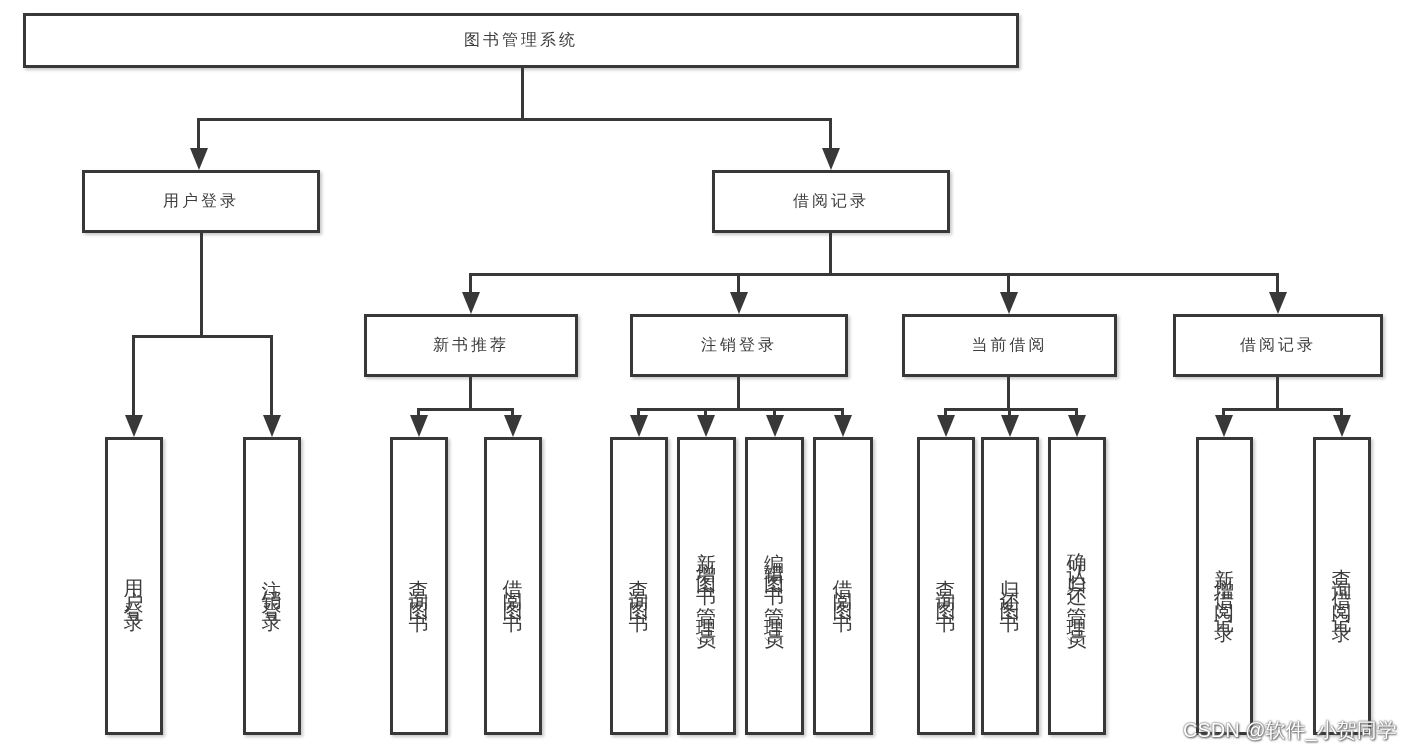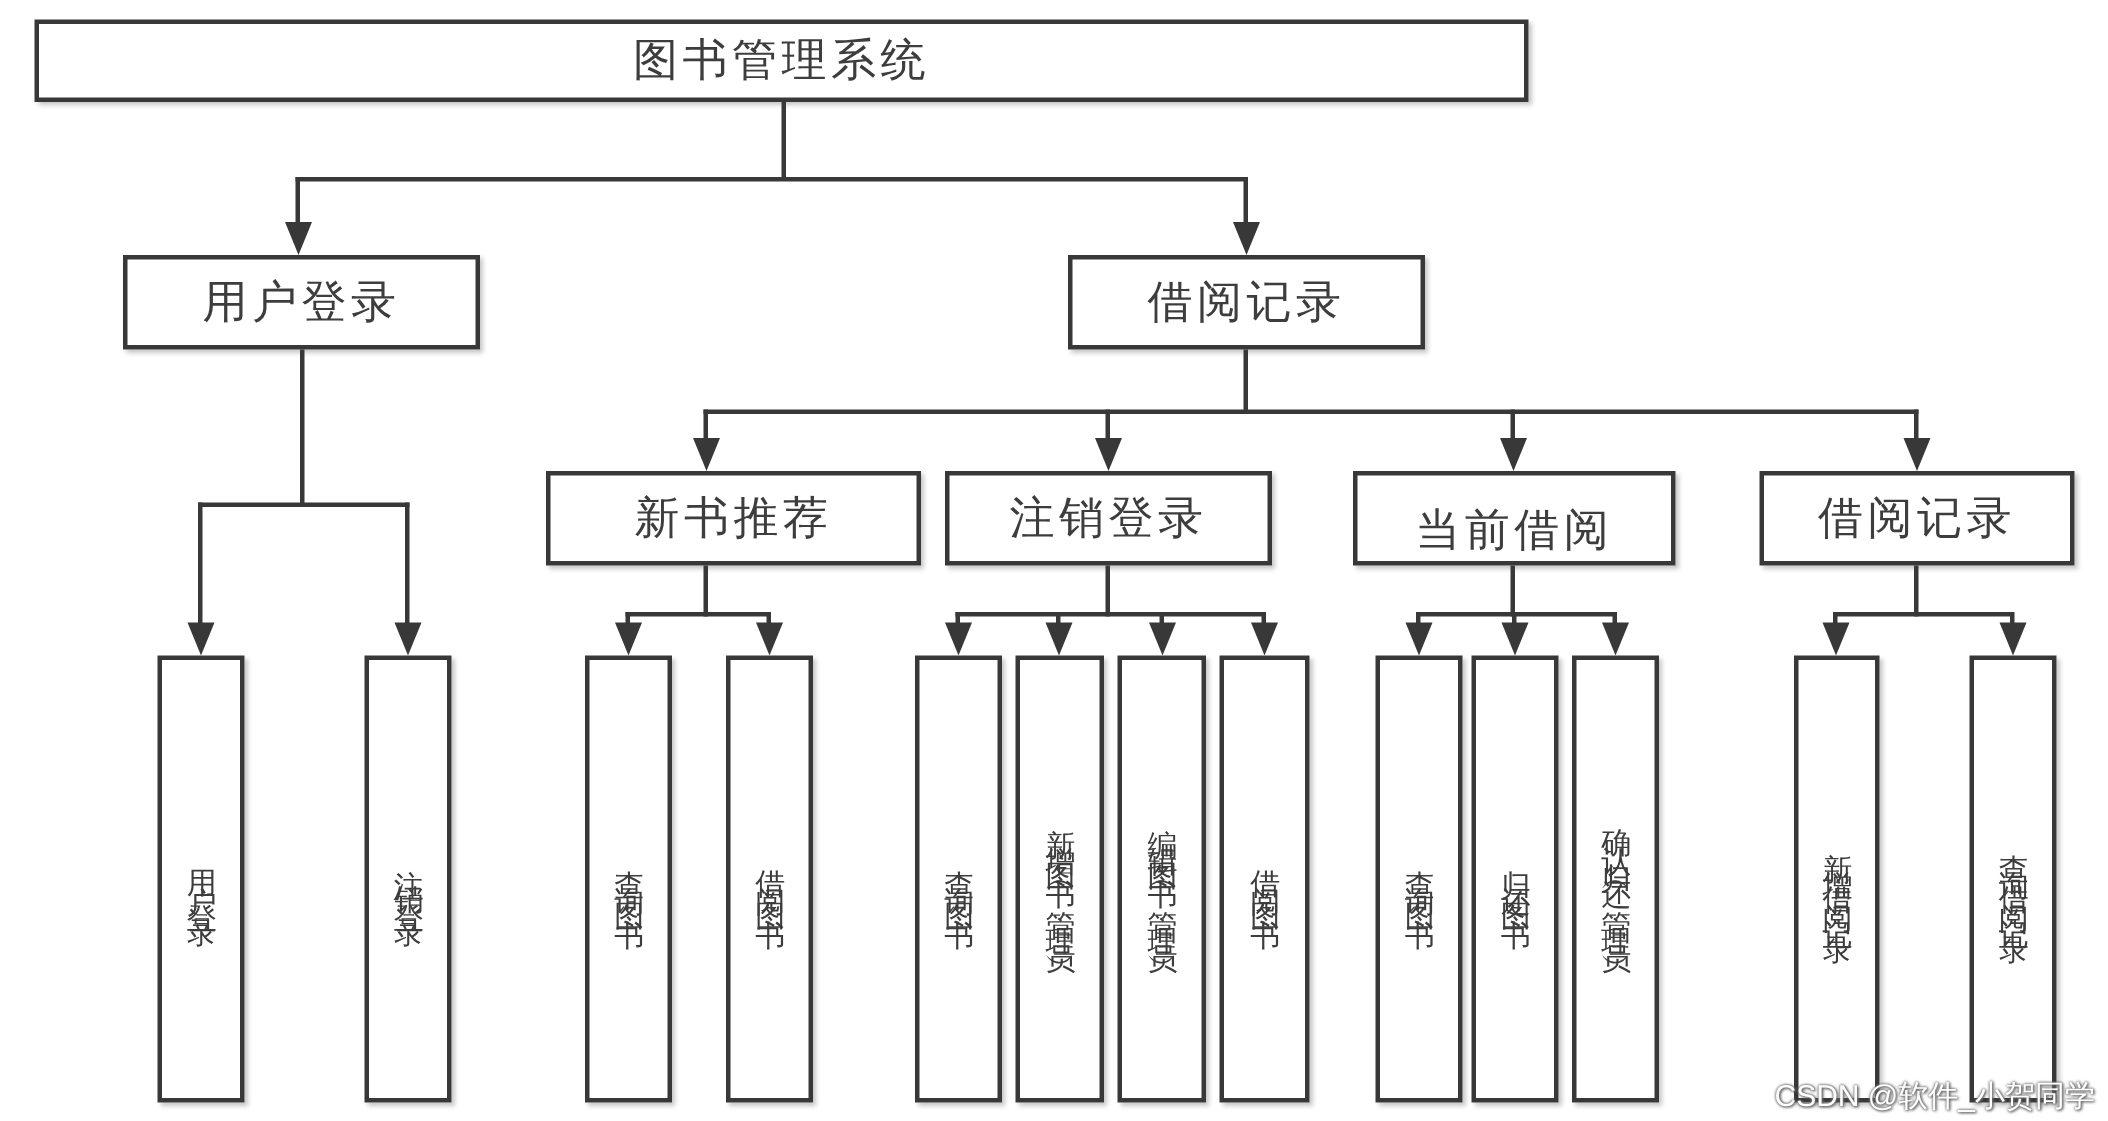--- a/index.html
+++ b/index.html
@@ -18,21 +18,21 @@
   }
   .node{
     position:absolute;
     box-sizing:border-box;
     border:3px solid var(--line);
     background:#fff;
     display:flex;align-items:center;justify-content:center;
     box-shadow:2px 2px 3px rgba(0,0,0,0.22);
   }
   .hlabel{
-    font-size:30px;
+    font-size:16px;
     letter-spacing:3px;
     white-space:nowrap;
   }
   .leaf .vlabel{
     writing-mode:vertical-rl;
     text-orientation:mixed;
     font-size:20px;
     line-height:1.1;
     letter-spacing:11px;
     white-space:nowrap;
@@ -88,27 +88,27 @@
   <div class="h" style="left:469px;top:273px;width:810px;"></div>
   <div class="v" style="left:469px;top:273px;height:22px;"></div>
   <div class="v" style="left:737px;top:273px;height:22px;"></div>
   <div class="v" style="left:1007px;top:273px;height:22px;"></div>
   <div class="v" style="left:1276px;top:273px;height:22px;"></div>
   <div class="arw" style="left:462px;top:292px;"></div>
   <div class="arw" style="left:730px;top:292px;"></div>
   <div class="arw" style="left:1000px;top:292px;"></div>
   <div class="arw" style="left:1269px;top:292px;"></div>
 
-  <div class="node" style="left:364px;top:314px;width:250px;height:63px;">
+  <div class="node" style="left:364px;top:314px;width:214px;height:63px;">
     <span class="hlabel">新书推荐</span>
   </div>
   <div class="node" style="left:630px;top:314px;width:218px;height:63px;">
     <span class="hlabel">注销登录</span>
   </div>
-  <div class="node" style="left:902px;top:314px;width:215px;height:63px;align-items:flex-end;">
+  <div class="node" style="left:902px;top:314px;width:215px;height:63px;">
     <span class="hlabel">当前借阅</span>
   </div>
   <div class="node" style="left:1173px;top:314px;width:210px;height:63px;">
     <span class="hlabel">借阅记录</span>
   </div>
 
   <div class="v" style="left:469px;top:377px;height:34px;"></div>
   <div class="h" style="left:417px;top:408px;width:96px;"></div>
   <div class="v" style="left:417px;top:408px;height:10px;"></div>
   <div class="v" style="left:511px;top:408px;height:10px;"></div>

